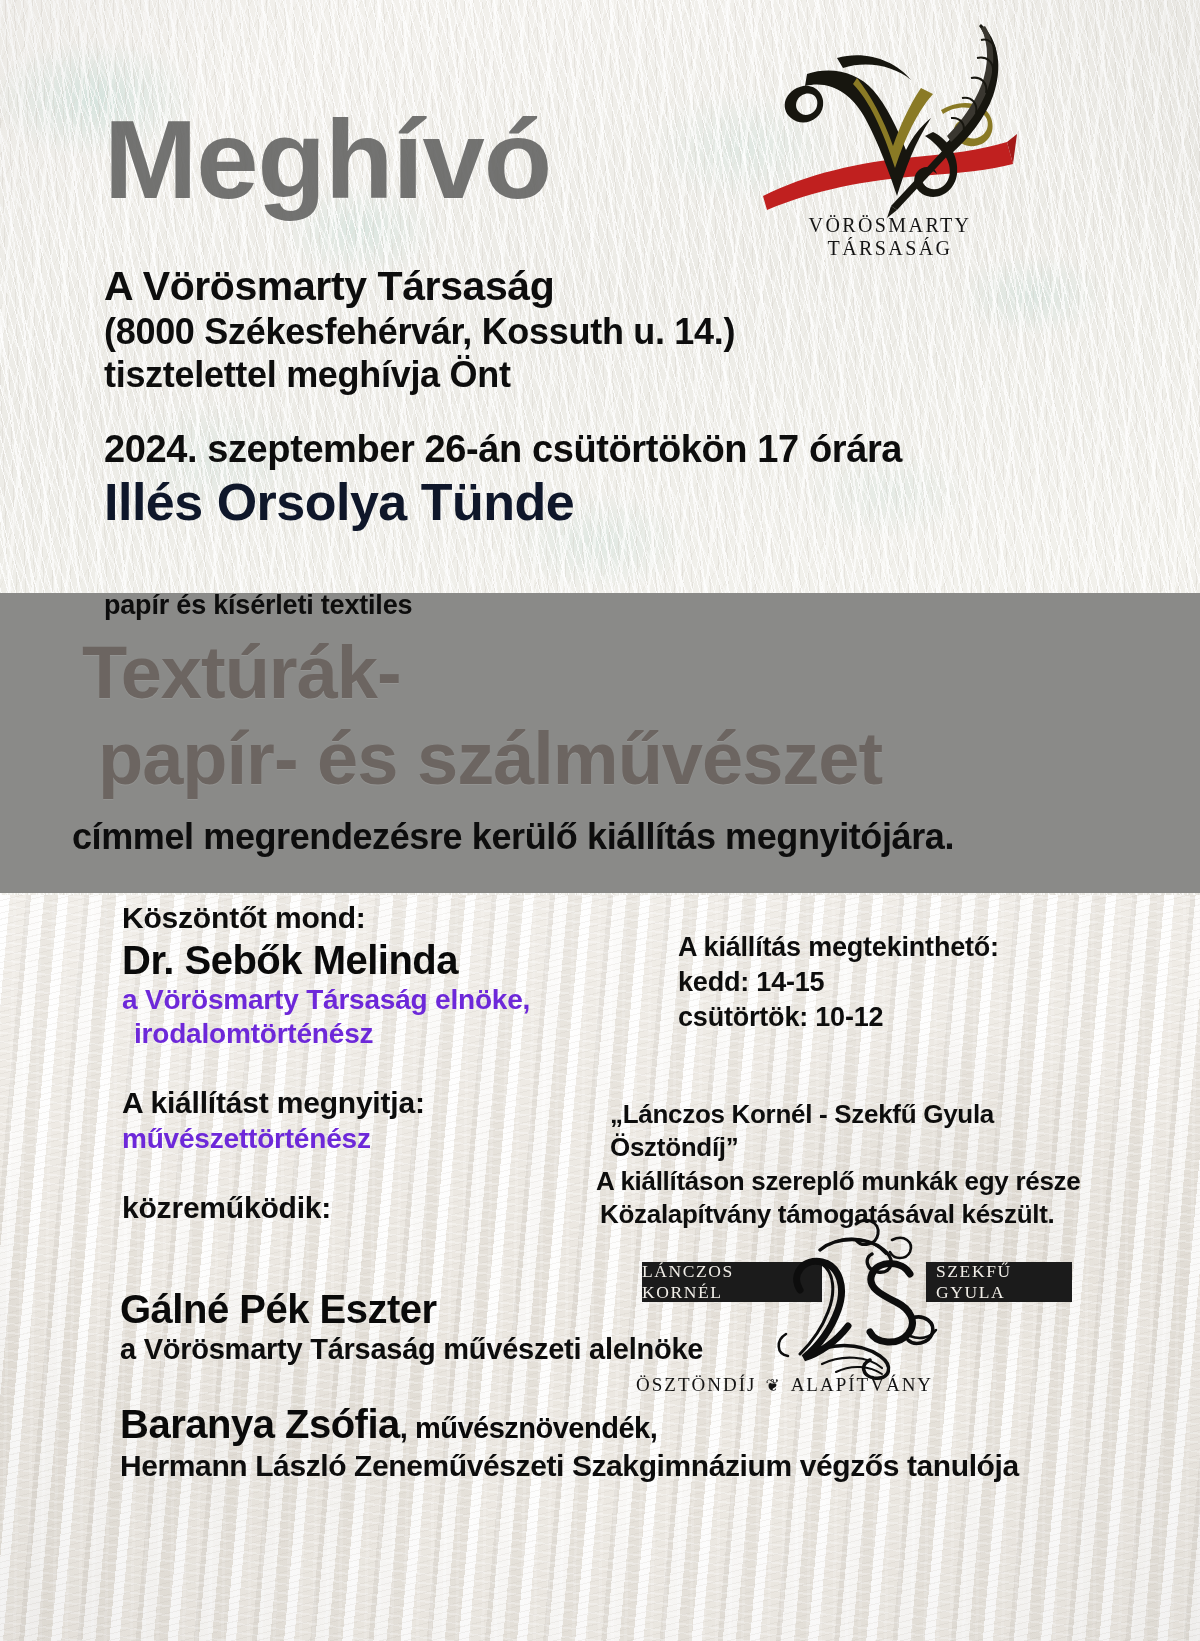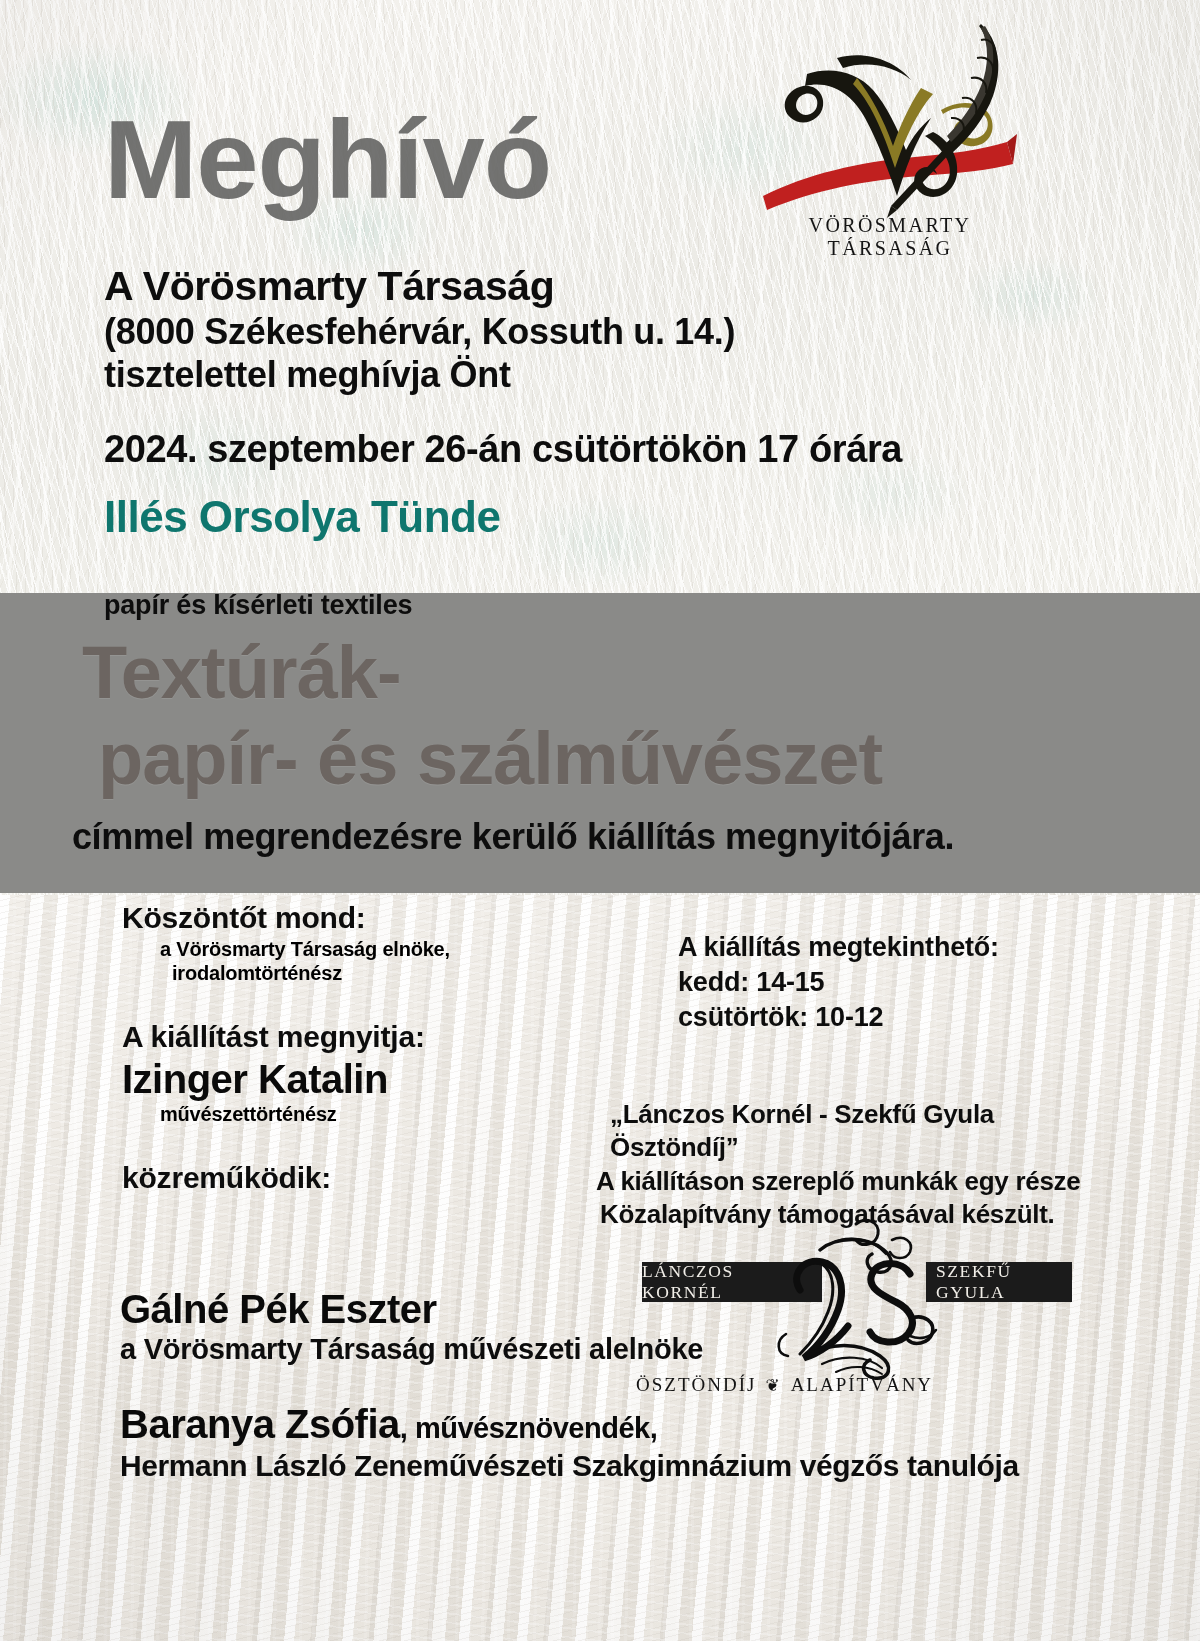--- a/index.html
+++ b/index.html
@@ -89,41 +89,41 @@
     line-height:1;
     color:rgba(96,96,94,.88);
     text-shadow:0 1px 0 rgba(255,255,255,.25);
   }
 
   .blk-intro{position:absolute; left:104px; top:264px; width:1000px;}
   .blk-intro .l1{font-size:41px;font-weight:700;color:#0d0d0d;line-height:1.12;letter-spacing:-.4px;}
   .blk-intro .l2{font-size:36px;font-weight:700;color:#0d0d0d;line-height:1.2;letter-spacing:-.3px;}
   .blk-intro .l3{font-size:36px;font-weight:700;color:#0d0d0d;line-height:1.2;letter-spacing:-.3px;}
   .blk-date{position:absolute; left:104px; top:428px; font-size:38px;font-weight:700;color:#0d0d0d;letter-spacing:-.4px;}
-  .blk-artist{position:absolute; left:104px; top:492px; font-size:44px;font-weight:700;color:#0f766e;letter-spacing:-.5px;}
+  .blk-artist{position:absolute; left:104px; top:472px; font-size:52px;font-weight:700;color:#0f172a;letter-spacing:-.5px;}
   .blk-medium{position:absolute; left:104px; top:546px; font-size:27px;font-weight:700;color:#0d0d0d;letter-spacing:-.2px;margin-top:44px;}
 
   
   .exh-title{
     position:absolute; left:82px; top:630px; width:1000px;
     font-size:74px; font-weight:700; line-height:1.16; letter-spacing:-1px;
     color:#6c6561;
     text-shadow:0 1px 1px rgba(255,255,255,.10);
   }
   .exh-title .ln2{display:block; padding-left:16px;}
   .exh-sub{
     position:absolute; left:72px; top:816px;
     font-size:36px; font-weight:700; color:#0d0d0d; letter-spacing:-.4px;
   }
 
   
   .col-left{position:absolute; left:122px; top:900px; width:500px;}
   .lbl{font-size:30px;font-weight:700;color:#0d0d0d;letter-spacing:-.2px;line-height:1.22;}
   .nm{font-size:40px;font-weight:700;color:#0a0a0a;letter-spacing:-.5px;line-height:1.15;}
-  .sub{font-size:20px;font-weight:700;color:#000000;letter-spacing:-.2px;line-height:1.22;margin-left:38px;}
+  .sub{font-size:28px;font-weight:700;color:#6d28d9;letter-spacing:-.2px;line-height:1.22;}
   .sub.ind{padding-left:12px;}
   .gap-b{height:34px;}
 
   
   .col-right{position:absolute; left:678px; top:930px; width:420px;}
   .rt{font-size:27px;font-weight:700;color:#0d0d0d;letter-spacing:-.2px;line-height:1.30;}
   .col-right2{position:absolute; left:596px; top:1098px; width:520px;}
   .rt2{font-size:26px;font-weight:700;color:#0d0d0d;letter-spacing:-.3px;line-height:1.28;}
   .rt2.i1{padding-left:14px;}
   .rt2.i2{padding-left:4px;}
@@ -229,25 +229,25 @@
     <div class="blk-medium">papír és kísérleti textiles</div>
 
     <div class="exh-title">
       <span>Textúrák-</span>
       <span class="ln2">papír- és szálművészet</span>
     </div>
     <div class="exh-sub">címmel megrendezésre kerülő kiállítás megnyitójára.</div>
 
     <div class="col-left">
       <div class="lbl">Köszöntőt mond:</div>
+      <div class="nm">Dr. Sebők Melinda</div>
       <div class="sub">a Vörösmarty Társaság elnöke,</div>
       <div class="sub ind">irodalomtörténész</div>
       <div class="gap-b"></div>
       <div class="lbl">A kiállítást megnyitja:</div>
-      <div class="nm">Izinger Katalin</div>
       <div class="sub">művészettörténész</div>
       <div class="gap-b"></div>
       <div class="lbl">közreműködik:</div>
     </div>
 
     <div class="col-bottom">
       <div class="bl-name">Gálné Pék Eszter</div>
       <div class="bl-role">a Vörösmarty Társaság művészeti alelnöke</div>
       <div class="gap-b"></div>
       <div class="bl-mixed"><span>Baranya Zsófia</span><span class="small">, művésznövendék,</span></div>

